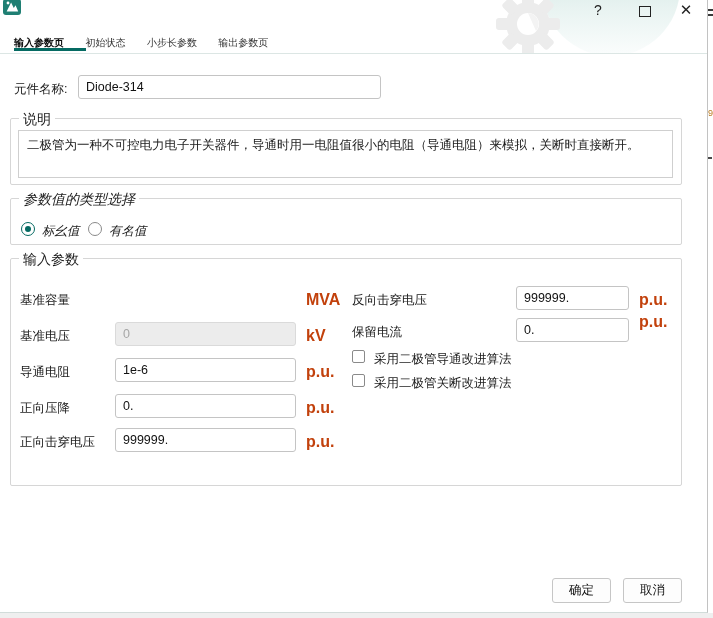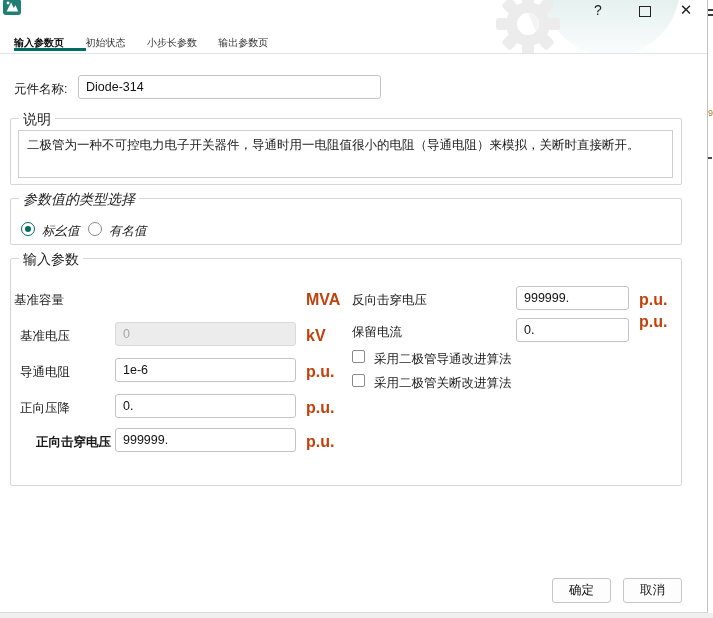--- a/index.html
+++ b/index.html
@@ -124,36 +124,36 @@
       <span class="radio sel" style="left:10px; top:23px;"></span>
       <span class="lbl" style="left:31px; top:24px;">标幺值</span>
       <span class="radio unsel" style="left:77px; top:23px;"></span>
       <span class="lbl" style="left:98px; top:24px;">有名值</span>
     </div>
 
     <div class="groupbox" style="left:10px; top:258px; width:672px; height:228px;">
       <div class="legend">输入参数</div>
     </div>
 
-    <div class="lbl" style="left:14px; top:292px;text-align:center;">基准容量</div>
+    <div class="lbl" style="left:20px; top:292px;text-align:center;">基准容量</div>
     <div class="unit" style="left:306px; top:291px;">MVA</div>
 
     <div class="lbl" style="left:20px; top:328px;">基准电压</div>
     <input class="fld disabled" disabled="" style="left: 115px; top: 322px; width: 181px;" value="0">
     <div class="unit" style="left:306px; top:327px;">kV</div>
 
     <div class="lbl" style="left:20px; top:364px;">导通电阻</div>
     <input class="fld" style="left: 115px; top: 358px; width: 181px;" value="1e-6">
     <div class="unit" style="left:306px; top:363px;">p.u.</div>
 
     <div class="lbl" style="left:20px; top:400px;">正向压降</div>
     <input class="fld" style="left: 115px; top: 394px; width: 181px;" value="0.">
     <div class="unit" style="left:306px; top:399px;">p.u.</div>
 
-    <div class="lbl" style="left:36px; top:434px;font-weight:bold;">正向击穿电压</div>
+    <div class="lbl" style="left:20px; top:434px;">正向击穿电压</div>
     <input class="fld" style="left: 115px; top: 428px; width: 181px;" value="999999.">
     <div class="unit" style="left:306px; top:433px;">p.u.</div>
 
     <div class="lbl" style="left:352px; top:292px;">反向击穿电压</div>
     <input class="fld" style="left: 516px; top: 286px; width: 113px;" value="999999.">
     <div class="unit" style="left:639px; top:291px;">p.u.</div>
 
     <div class="lbl" style="left:352px; top:324px;">保留电流</div>
     <input class="fld" style="left: 516px; top: 318px; width: 113px;" value="0.">
     <div class="unit" style="left:639px; top:313px;">p.u.</div>

